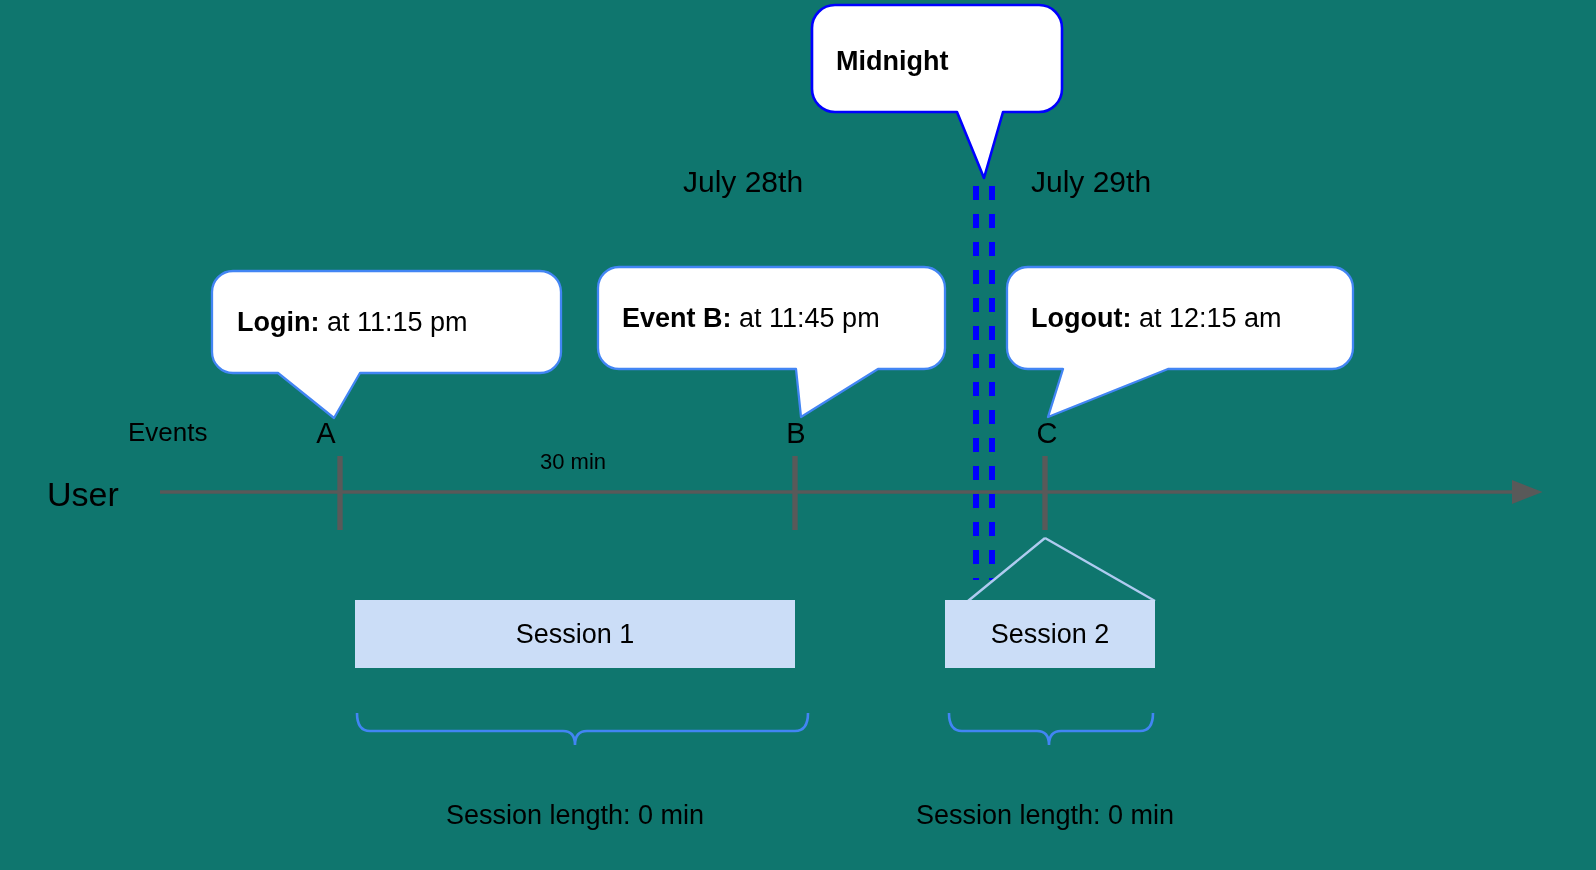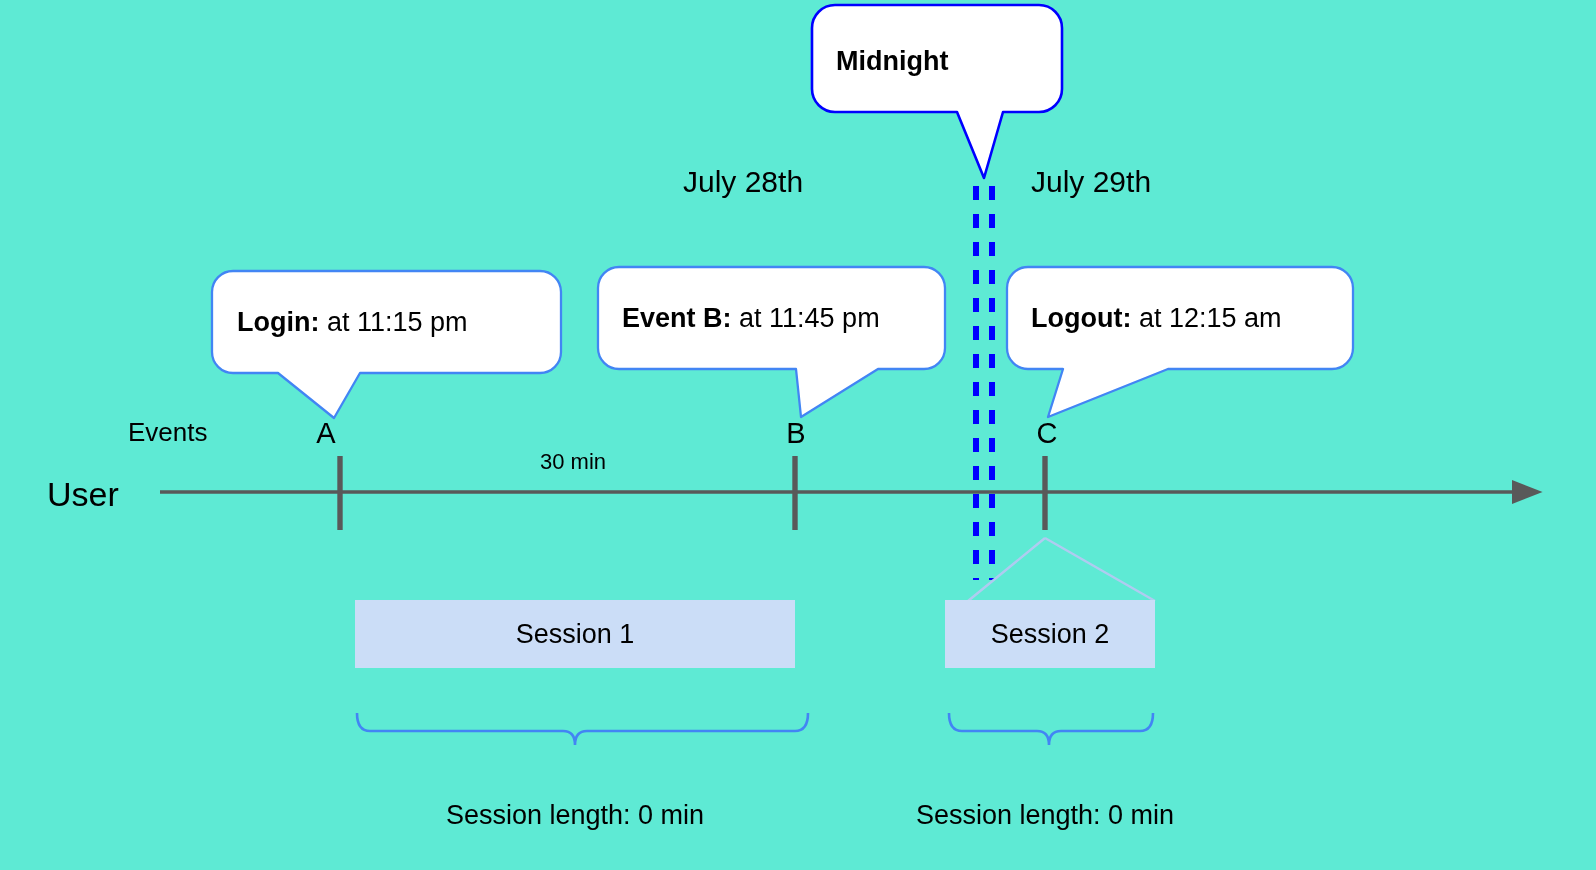--- a/index.html
+++ b/index.html
@@ -8,21 +8,21 @@
     background: #ffffff;
   }
   body {
     font-family: "Liberation Sans", sans-serif;
     color: #000000;
   }
   #canvas {
     position: relative;
     width: 1596px;
     height: 870px;
-    background: #5eead4;
+    background: #0f766e;
     overflow: hidden;
   }
   #diagram-svg {
     position: absolute;
     left: 0;
     top: 0;
     width: 1596px;
     height: 870px;
   }
   .svg-text {

